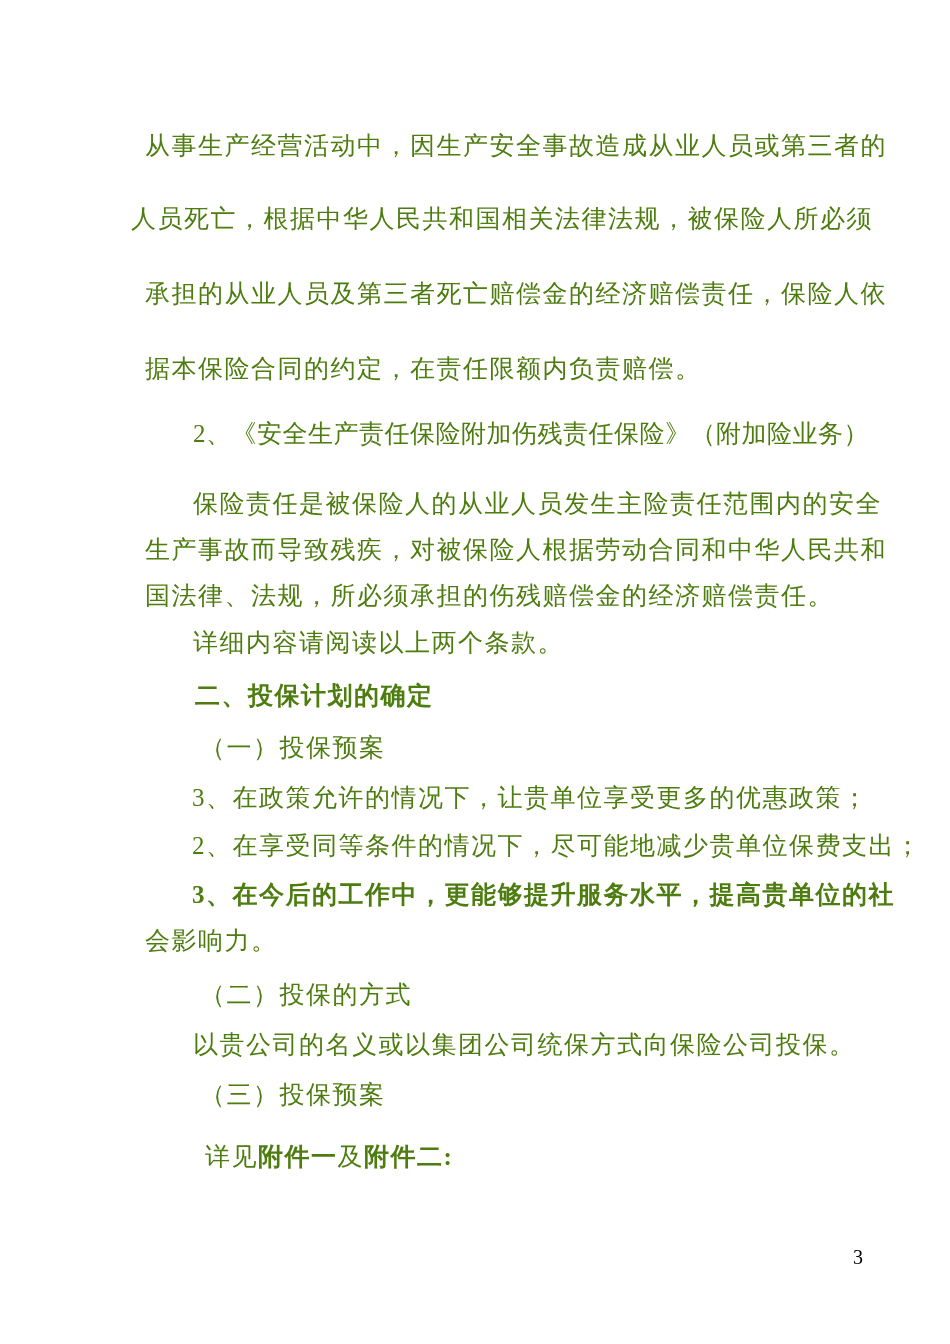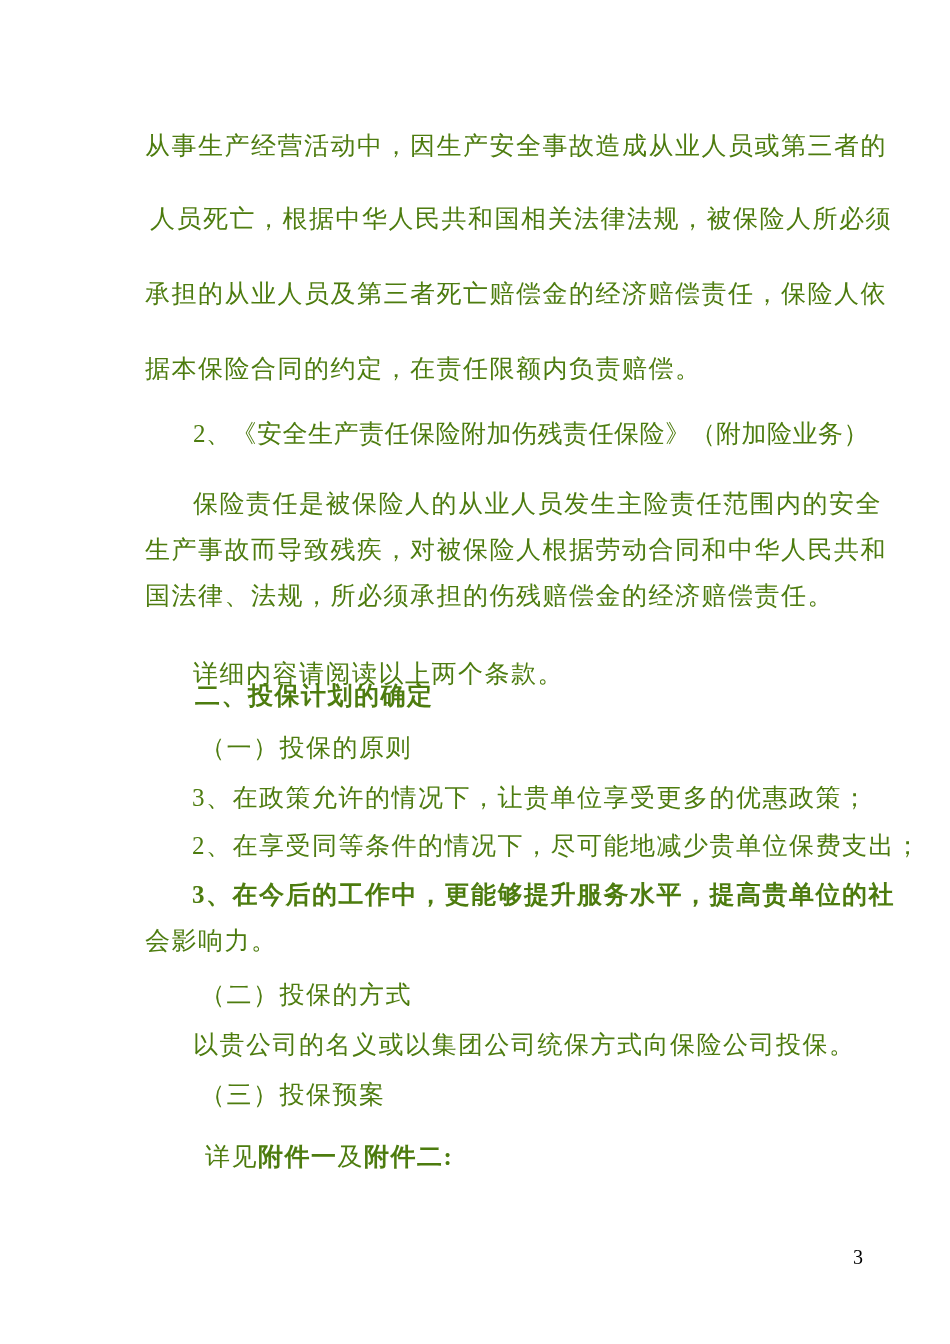--- a/index.html
+++ b/index.html
@@ -33,33 +33,33 @@
     letter-spacing: 0;
     color: #000000;
   }
 </style>
 </head>
 <body>
 
 <div class="page">
 
   <div class="ln" style="top:130px; left:145px;">从事生产经营活动中，因生产安全事故造成从业人员或第三者的</div>
-  <div class="ln" style="top:203px; left:150px;">人员死亡，根据中华人民共和国相关法律法规，被保险人所必须</div>
+  <div class="ln" style="top:203px; left:131px;">人员死亡，根据中华人民共和国相关法律法规，被保险人所必须</div>
   <div class="ln" style="top:278px; left:145px;">承担的从业人员及第三者死亡赔偿金的经济赔偿责任，保险人依</div>
   <div class="ln" style="top:353px; left:145px;">据本保险合同的约定，在责任限额内负责赔偿。</div>
 
   <div class="ln tight" style="top:418px; left:193px;">2、《安全生产责任保险附加伤残责任保险》（附加险业务）</div>
   <div class="ln" style="top:488px; left:193px;">保险责任是被保险人的从业人员发生主险责任范围内的安全</div>
   <div class="ln" style="top:534px; left:145px;">生产事故而导致残疾，对被保险人根据劳动合同和中华人民共和</div>
   <div class="ln" style="top:580px; left:145px;">国法律、法规，所必须承担的伤残赔偿金的经济赔偿责任。</div>
-  <div class="ln" style="top:627px; left:193px;margin-top:31px;">详细内容请阅读以上两个条款。</div>
+  <div class="ln" style="top:627px; left:193px;">详细内容请阅读以上两个条款。</div>
 
   <div class="ln bold" style="top:680px; left:195px;">二、投保计划的确定</div>
 
-  <div class="ln" style="top:732px; left:200px;">（一）投保的原则</div>
+  <div class="ln" style="top:732px; left:200px;">（一）投保预案</div>
   <div class="ln" style="top:782px; left:192px;">3、在政策允许的情况下，让贵单位享受更多的优惠政策；</div>
   <div class="ln" style="top:830px; left:192px;">2、在享受同等条件的情况下，尽可能地减少贵单位保费支出；</div>
   <div class="ln" style="top:879px; left:192px;font-weight:bold;">3、在今后的工作中，更能够提升服务水平，提高贵单位的社</div>
   <div class="ln" style="top:925px; left:145px;">会影响力。</div>
 
   <div class="ln" style="top:1029px; left:193px;">以贵公司的名义或以集团公司统保方式向保险公司投保。</div>
   <div class="ln" style="top:979px; left:200px;">（二）投保的方式</div>
 
   <div class="ln" style="top:1079px; left:200px;">（三）投保预案</div>
 

